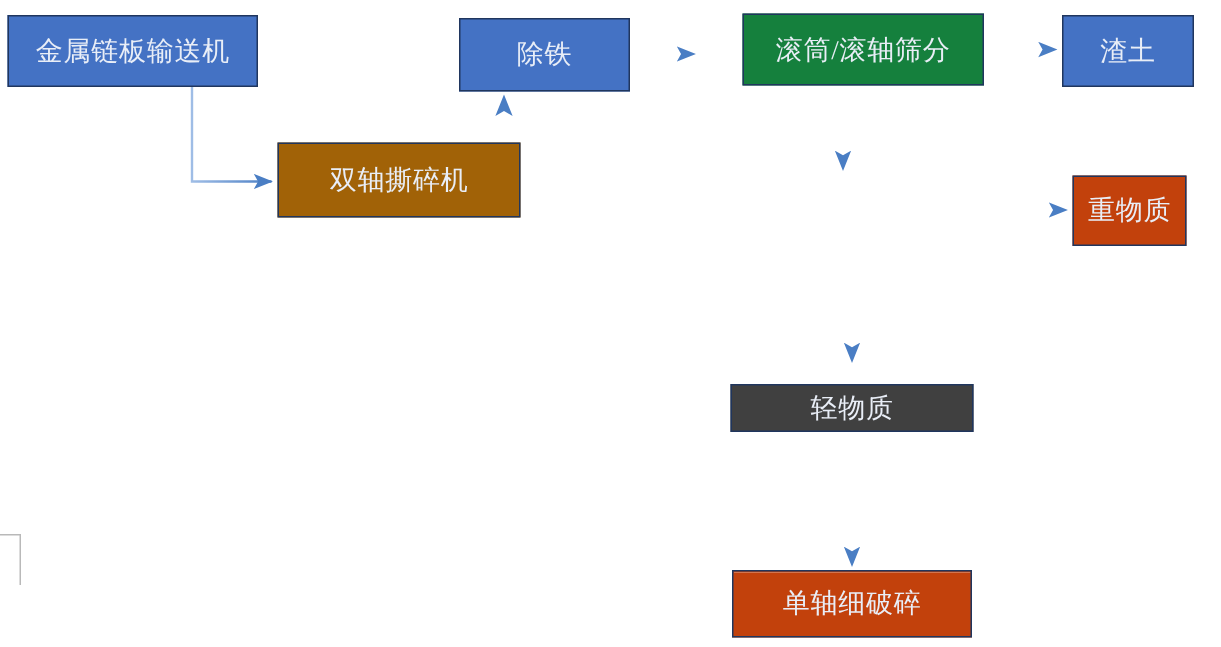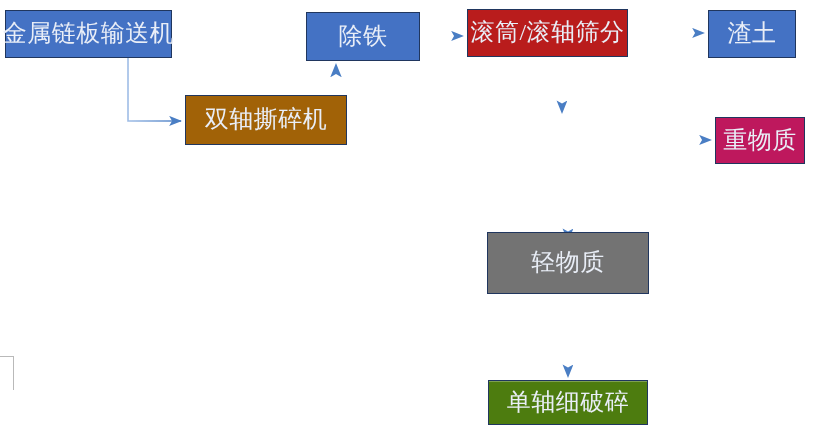--- a/index.html
+++ b/index.html
@@ -18,21 +18,21 @@
   .node {
     position: absolute;
     box-sizing: border-box;
     background: #4472C4;
     border: 1px solid #20365E;
     color: #E9EEF7;
     display: flex;
     align-items: center;
     justify-content: center;
     text-align: left;
-    font-size: 24px;
+    font-size: 18px;
     line-height: 1.15;
     letter-spacing: 0.5px;
     white-space: nowrap;
     user-select: none;
   }
   .node.glow {
     border-color: #2b4b86;
     box-shadow: inset 0 1px 0 rgba(255,255,255,0.28);
   }
   .conn {
@@ -162,26 +162,26 @@
     </svg>
   </div>
 
 
   <div class="node" id="node-n1" style="left: 5px; top: 10px; width: 167px; height: 48px; background: rgb(68, 114, 196); border-color: rgb(32, 54, 94); color: rgb(233, 238, 247);">金属链板输送机</div>
 
   <div class="node" id="node-n2" style="left: 185px; top: 95px; width: 162px; height: 50px; background: #a16207; border-color: rgb(32, 54, 94); color: rgb(233, 238, 247);">双轴撕碎机</div>
 
   <div class="node" id="node-n3" style="left: 306px; top: 12px; width: 114px; height: 49px; background: rgb(68, 114, 196); border-color: rgb(32, 54, 94); color: rgb(233, 238, 247);">除铁</div>
 
-  <div class="node" id="node-n4" style="left: 467px; top: 9px; width: 161px; height: 48px; background: #b91c1c; border-color: rgb(32, 54, 94); color: rgb(233, 238, 247);">滚筒/滚轴筛分</div>
+  <div class="node" id="node-n4" style="left: 495px; top: 9px; width: 161px; height: 48px; background: #15803d; border-color: rgb(32, 54, 94); color: rgb(233, 238, 247);">滚筒/滚轴筛分</div>
 
   <div class="node" id="node-n5" style="left: 708px; top: 10px; width: 88px; height: 48px; background: rgb(68, 114, 196); border-color: rgb(32, 54, 94); color: rgb(233, 238, 247);">渣土</div>
 
 
-  <div class="node" id="node-n7" style="left: 715px; top: 117px; width: 90px; height: 47px; background: #be185d; border-color: rgb(32, 54, 94); color: rgb(233, 238, 247);">重物质</div>
+  <div class="node" id="node-n7" style="left: 715px; top: 117px; width: 76px; height: 47px; background: #c2410c; border-color: rgb(32, 54, 94); color: rgb(233, 238, 247);">重物质</div>
 
-  <div class="node" id="node-n8" style="left: 487px; top: 232px; width: 162px; height: 62px; background: #737373; border-color: rgb(32, 54, 94); color: rgb(233, 238, 247);">轻物质</div>
+  <div class="node" id="node-n8" style="left: 487px; top: 256px; width: 162px; height: 32px; background: #404040; border-color: rgb(32, 54, 94); color: rgb(233, 238, 247);">轻物质</div>
 
-  <div class="node glow" id="node-n9" style="left: 488px; top: 380px; width: 160px; height: 45px; background: #4d7c0f; border-color: rgb(32, 54, 94); color: rgb(233, 238, 247);">单轴细破碎</div>
+  <div class="node glow" id="node-n9" style="left: 488px; top: 380px; width: 160px; height: 45px; background: #c2410c; border-color: rgb(32, 54, 94); color: rgb(233, 238, 247);">单轴细破碎</div>
 
   <div id="corner-mark"></div>
 
 </div>
 
 </body></html>

